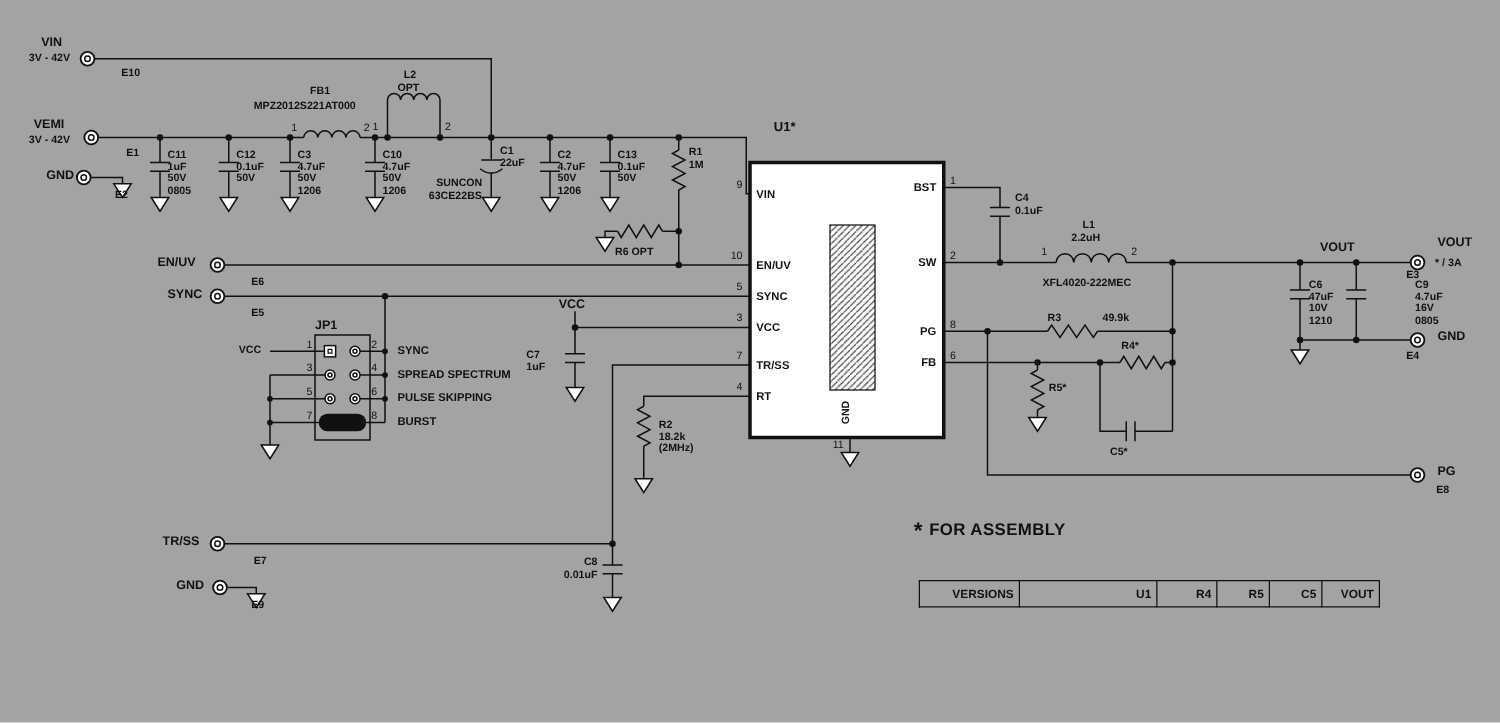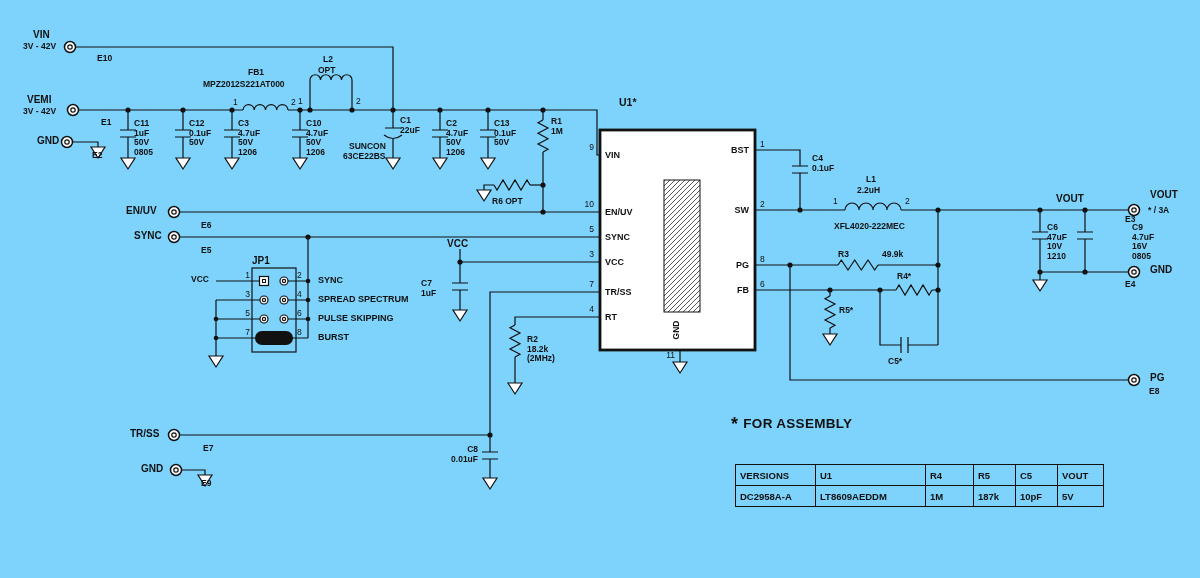--- a/index.html
+++ b/index.html
@@ -1,33 +1,33 @@
 <!DOCTYPE html>
 <html><head>
 <meta charset="utf-8">
 <style>
   html,body{margin:0;padding:0;background:#fff;}
-  .canvas{position:relative;width:1200px;height:578px;background:#7dd3fc;
+  .canvas{position:relative;width:1200px;height:578px;background:#a3a3a3;
     font-family:"Liberation Sans",sans-serif;color:#111;overflow:hidden;}
   .canvas svg{position:absolute;left:0;top:0;}
   .lb{position:absolute;white-space:nowrap;}
   .t{font-weight:bold;font-size:10px;}
   .c9{font-weight:bold;font-size:8.5px;}
   .ref{font-weight:bold;font-size:8.5px;padding-left:17px;}
   .cl{font-weight:bold;font-size:8.5px;line-height:9.6px;}
   .pn{font-weight:bold;font-size:9px;}
   .num{font-size:8.5px;}
   .ra{text-align:right;}
   .u1l{font-weight:bold;font-size:10.5px;}
   .vgnd{font-weight:bold;font-size:8.5px;transform:rotate(-90deg);transform-origin:center;width:30px;text-align:center;}
   .note{font-weight:bold;font-size:13.5px;letter-spacing:.3px;}
   .note .star{font-size:18px;vertical-align:-2px;margin-right:5px;}
   table.vt{position:absolute;left:735px;top:464px;border-collapse:collapse;
     font-family:inherit;font-size:9.5px;font-weight:bold;color:#111;}
-  table.vt th,table.vt td{border:1.2px solid #111;text-align:left;padding:1px 4px;height:18px;}
+  table.vt th,table.vt td{border:1.2px solid #111;text-align:right;padding:1px 4px;height:18px;}
 </style>
 </head>
 <body>
 
 <div class="canvas">
 
 <svg width="1200" height="578" viewBox="0 0 1200 578">
   <defs>
     <pattern id="hatch" width="5" height="5" patternUnits="userSpaceOnUse">
       <path d="M0 5 L5 0" stroke="#444" stroke-width="0.9"></path>
@@ -405,24 +405,16 @@
     <tr>
       <th>VERSIONS</th>
       <th>U1</th>
       <th>R4</th>
       <th>R5</th>
       <th>C5</th>
       <th>VOUT</th>
     </tr>
   </thead>
   <tbody>
-    <tr>
-      <td>DC2958A-A</td>
-          <td>LT8609AEDDM</td>
-      <td>1M</td>
-          <td>187k</td>
-      <td>10pF</td>
-          <td>5V</td>
-    </tr>
   </tbody>
 </table>
 
 </div>
 
 </body></html>

